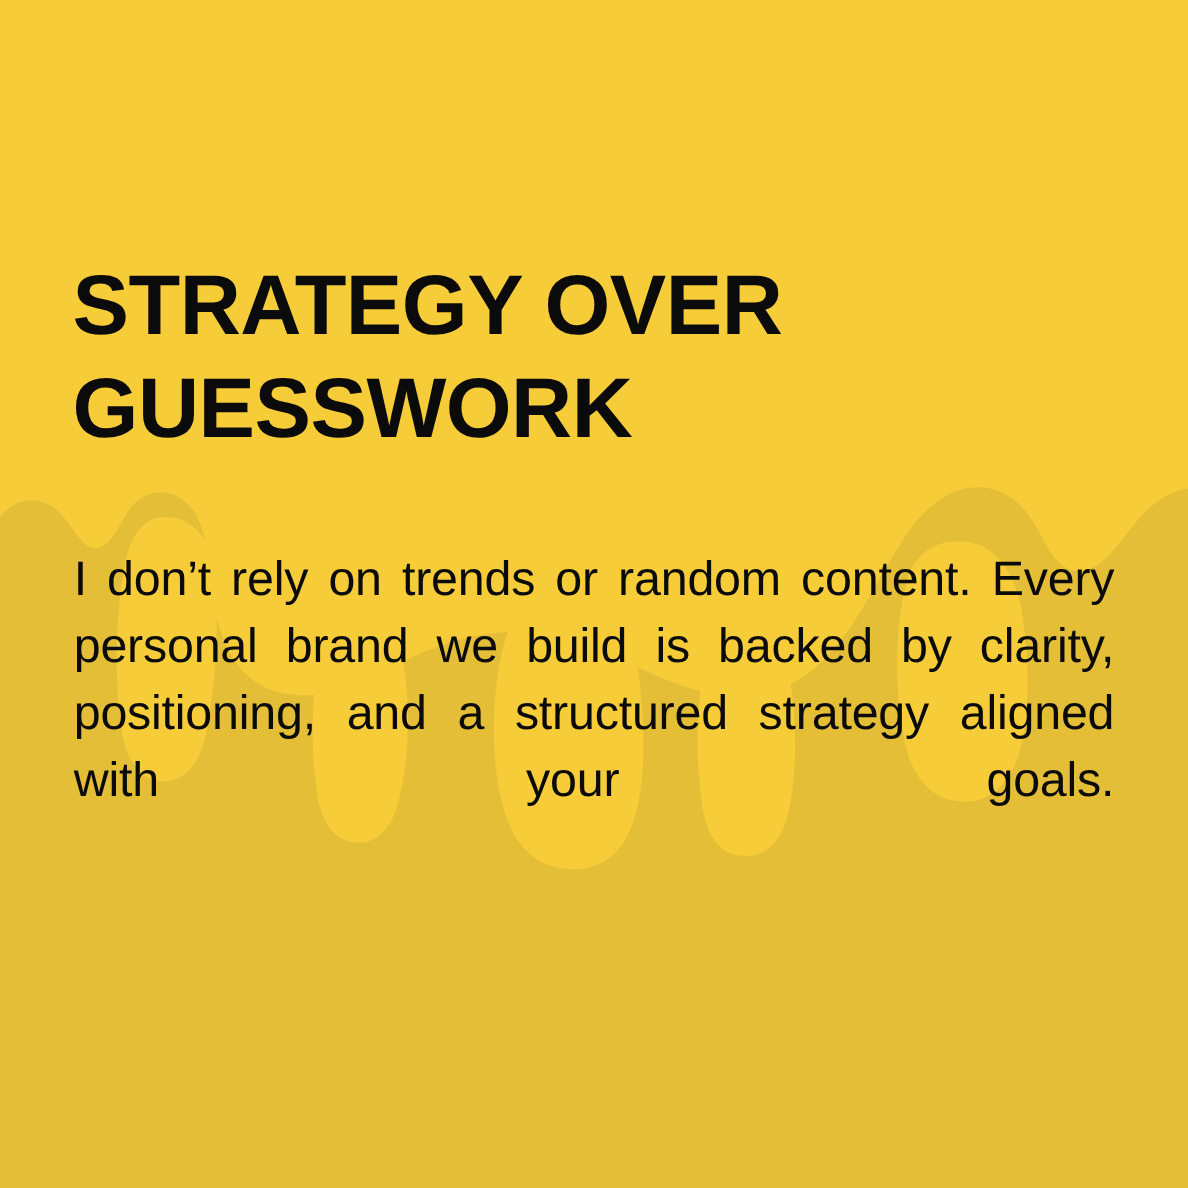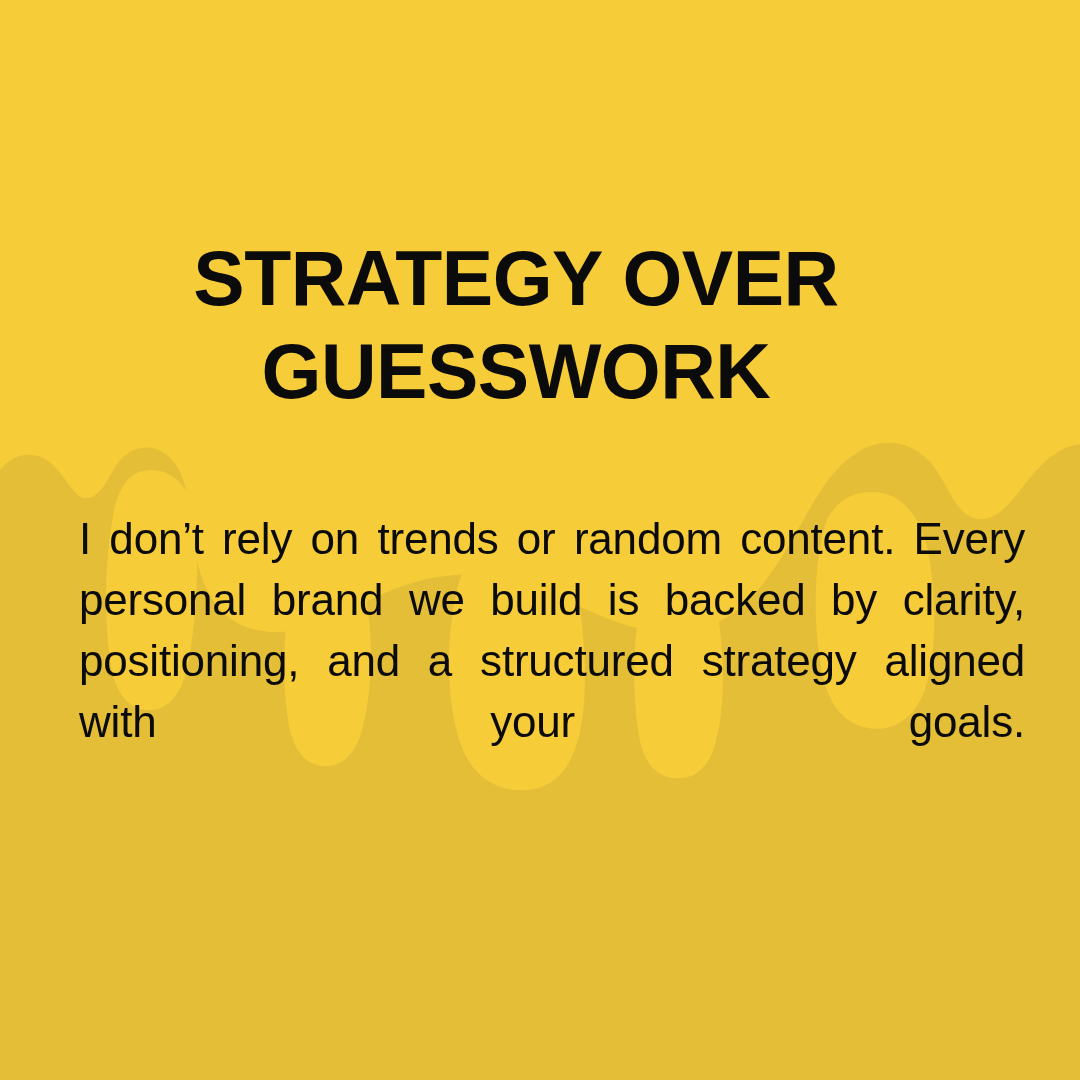--- a/index.html
+++ b/index.html
@@ -47,29 +47,28 @@
     width: 900px;
     margin: 0;
     font-family: "Liberation Sans", sans-serif;
     font-weight: 700;
     font-size: 77px;
     line-height: 93px;
     letter-spacing: -0.5px;
     color: #0B0B0B;
     text-transform: uppercase;
     white-space: pre-line;
-    text-align: center;
   }
 
   #body-copy {
     position: absolute;
     left: 67px;
     top: 496px;
     width: 946px;
-    margin: 12px;
+    margin: 0;
     font-family: "Liberation Sans", sans-serif;
     font-weight: 400;
     font-size: 44px;
     line-height: 61px;
     letter-spacing: -0.2px;
     color: #0B0B0B;
     text-align: justify;
     text-justify: inter-word;
   }
   #body-copy::after {

